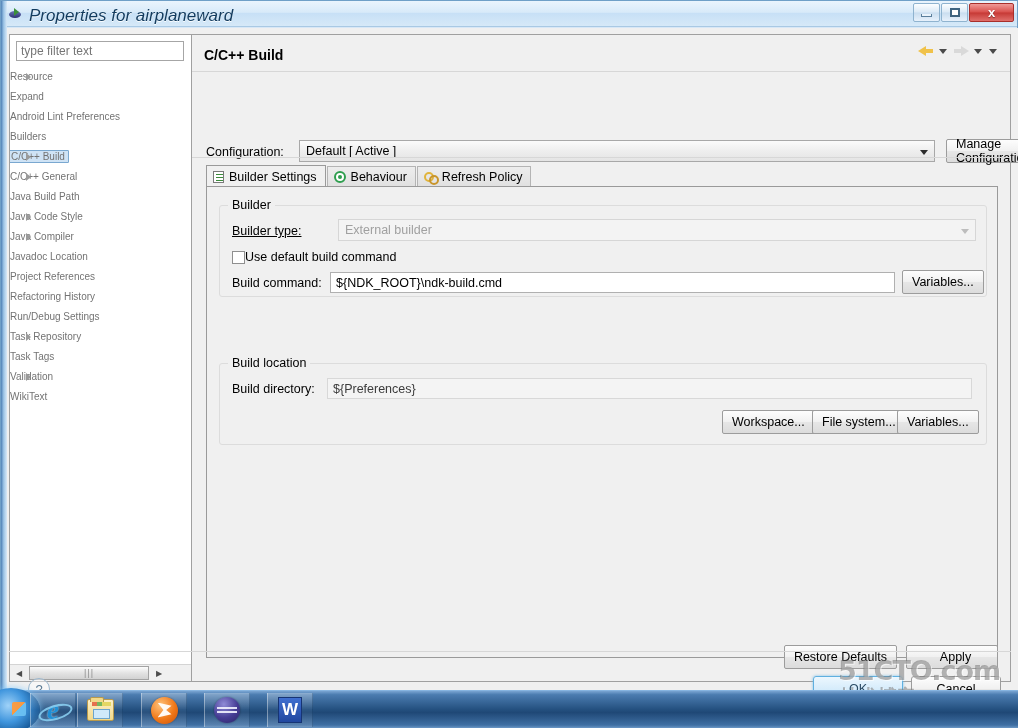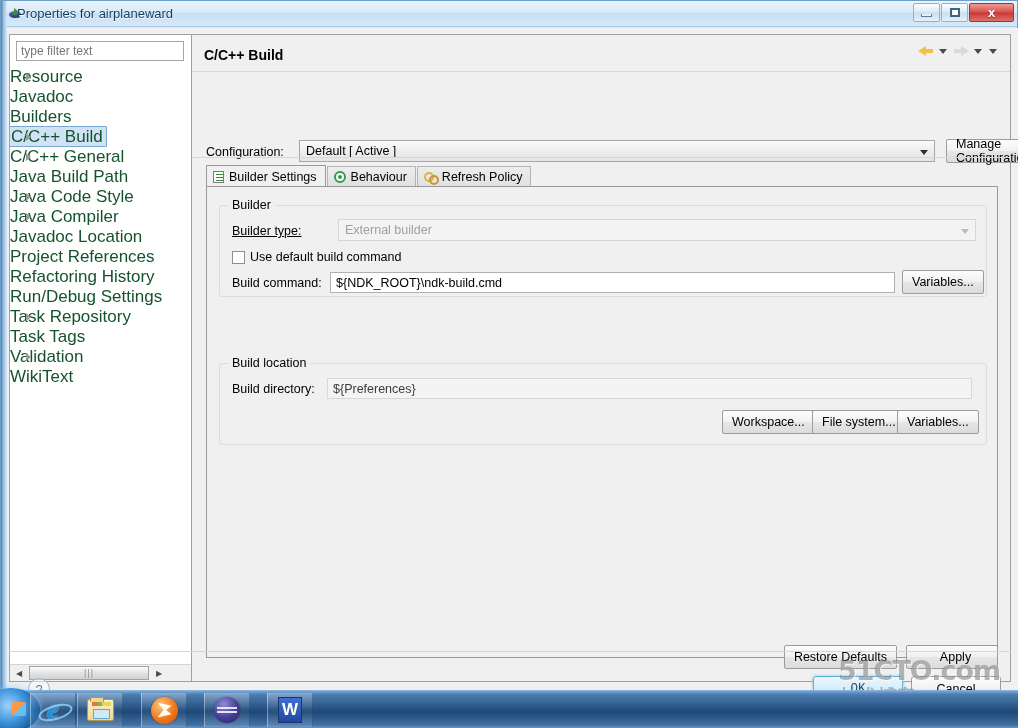--- a/index.html
+++ b/index.html
@@ -194,24 +194,25 @@
     background: linear-gradient(#6d76b8, #2a2f72);
   }
   #titlebar .tb-ico .arrow {
     position: absolute; left: 5px; top: 0px;
     width: 0; height: 0;
     border-left: 5px solid #3a8f3a;
     border-top: 4px solid transparent;
     border-bottom: 4px solid transparent;
   }
   #win-title {
-    position: absolute; left: 16px; top: 5px;
-    font-size: 13px; color: #123b5e;
+    position: absolute; left: 28px; top: 5px;
+    font-size: 17px; color: #123b5e;
     text-shadow: 0 1px 0 rgba(255,255,255,.9);
     white-space: nowrap;
+    font-style: italic;
   }
   #win-btns {
     position: absolute; right: 3px; top: 2px;
     display: flex; gap: 1px;
   }
   .wbtn {
     width: 27px; height: 19px;
     border: 1px solid #8fb3cf;
     border-radius: 2px;
     background: linear-gradient(#fcfeff, #dbe9f6 48%, #c9ddef 52%, #e7f1fb);
@@ -255,21 +256,21 @@
     font-family: "Liberation Sans", sans-serif;
     font-size: 12px; color: #8a8a8a;
     padding: 0 4px;
   }
   #tree {
     position: absolute; left: 0; top: 32px; right: 0; bottom: 18px;
     overflow: hidden;
   }
   .tree-item {
     position: relative; height: 20px; line-height: 20px;
-    font-size: 17px; color: #14532d;
+    font-size: 10px; color: #737373;
     white-space: nowrap;
   }
   .tree-item .tw {
     position: absolute; left: 16px; top: 6px;
     width: 0; height: 0;
     border-left: 5px solid #9a9a9a;
     border-top: 4px solid transparent;
     border-bottom: 4px solid transparent;
   }
   .tree-item.selected .lbl {
@@ -486,21 +487,21 @@
 
   .btn {
     position: absolute; height: 24px; padding: 0 9px;
     background: linear-gradient(#fdfdfd, #f1f1f1 48%, #e6e6e6 52%, #dcdcdc);
     border: 1px solid #9c9c9c; border-radius: 2px;
     display: flex; align-items: center; justify-content: center;
     font-size: 12.5px; color: #000;
   }
 
   .cb-row {
-    position: absolute; display: flex; align-items: center; gap: 5px;
+    position: absolute; display: flex; align-items: center; 
     font-size: 12.5px;
   }
   .cbox {
     width: 13px; height: 13px;
     border: 1px solid #b5b5b5;
     background: #ebebeb;
     position: relative; flex: 0 0 13px;
   }
   .cbox.enabled { border-color: #8f8f8f; background: #fff; }
   .cbox.checked:before {
@@ -527,21 +528,20 @@
   }
   #ok-btn {
     position: absolute; left: 812px; bottom: -12px;
     width: 90px; height: 26px;
     background: linear-gradient(#ecf7fe, #d6ecfb 50%, #c3e2f8);
     border: 1px solid #5fb0e0;
     border-radius: 3px;
     display: flex; align-items: center; justify-content: center;
     font-size: 12.5px; color: #2a4a63;
     box-shadow: 0 0 3px rgba(100,180,230,.8);
-    font-family: Liberation Mono, monospace;
   }
   #cancel-btn {
     position: absolute; left: 910px; bottom: -12px;
     width: 90px; height: 26px;
     background: linear-gradient(#fdfdfd, #f1f1f1 48%, #e6e6e6 52%, #dcdcdc);
     border: 1px solid #9c9c9c; border-radius: 3px;
     display: flex; align-items: center; justify-content: center;
     font-size: 12.5px; color: #000;
   }
 
@@ -608,21 +608,22 @@
         <div class="wbtn close">x</div>
       </div>
     </div>
 
     <div id="dlg-body">
 
       <div id="tree-panel">
         <input id="filter-box" type="text" placeholder="type filter text" style="">
         <div id="tree">
             <div class="tree-item"><span class="tw"></span><span class="lbl">Resource</span></div>
-            <div class="tree-item"><span class="lbl">Javadoc</span></div>
+            <div class="tree-item"><span class="lbl">Expand</span></div>
+            <div class="tree-item"><span class="lbl">Android Lint Preferences</span></div>
             <div class="tree-item"><span class="lbl">Builders</span></div>
             <div class="tree-item selected"><span class="tw"></span><span class="lbl">C/C++ Build</span></div>
             <div class="tree-item"><span class="tw"></span><span class="lbl">C/C++ General</span></div>
             <div class="tree-item"><span class="lbl">Java Build Path</span></div>
             <div class="tree-item"><span class="tw"></span><span class="lbl">Java Code Style</span></div>
             <div class="tree-item"><span class="tw"></span><span class="lbl">Java Compiler</span></div>
             <div class="tree-item"><span class="lbl">Javadoc Location</span></div>
             <div class="tree-item"><span class="lbl">Project References</span></div>
             <div class="tree-item"><span class="lbl">Refactoring History</span></div>
             <div class="tree-item"><span class="lbl">Run/Debug Settings</span></div>

